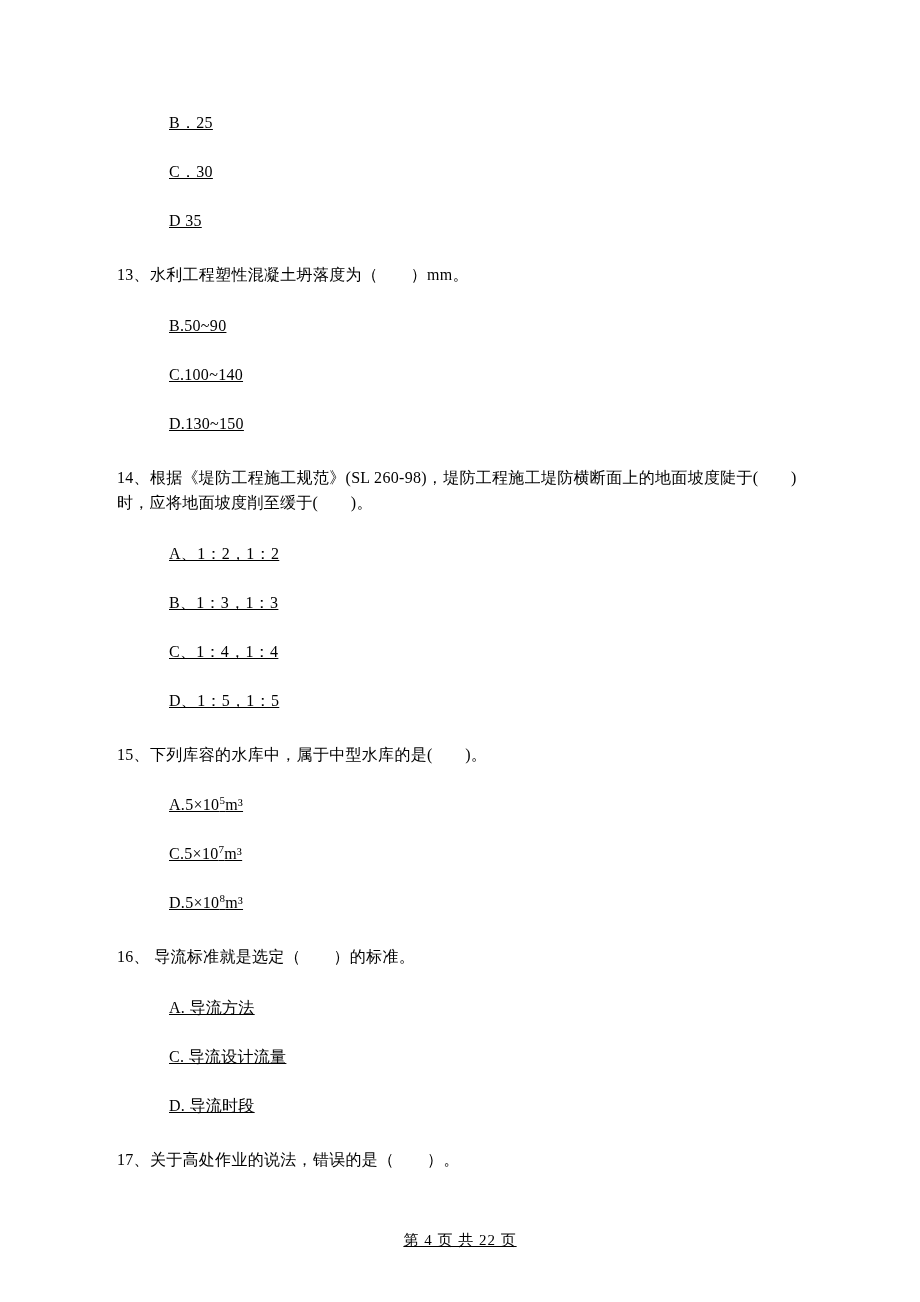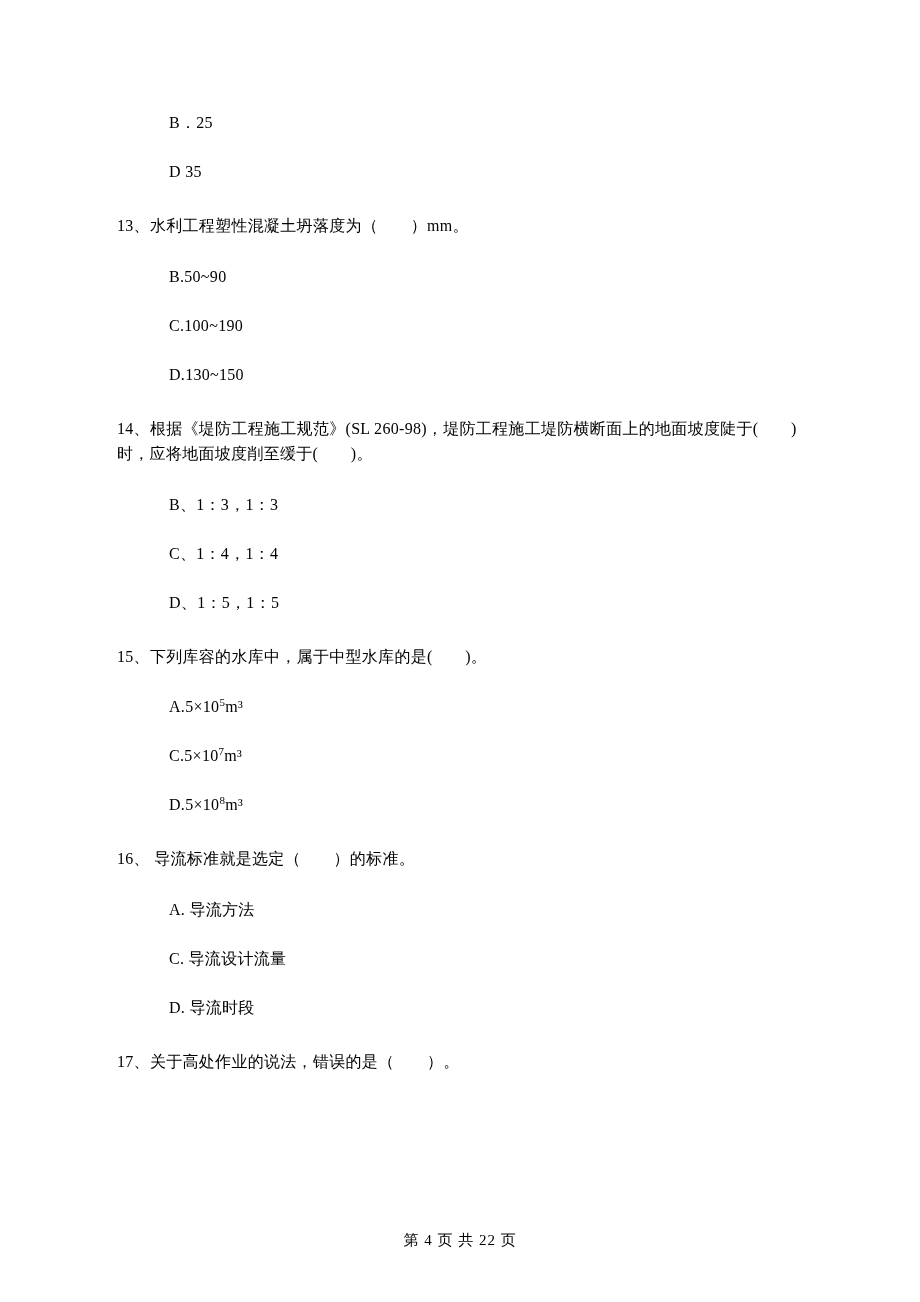--- a/index.html
+++ b/index.html
@@ -19,20 +19,21 @@
     .page {
       padding: 115px 117px 0 117px;
     }
     .option-block {
       padding-left: 52px;
       line-height: 1;
     }
     .option {
       margin-bottom: 33px;
       letter-spacing: 0.3px;
+      text-decoration: underline;
     }
     .question {
       margin-bottom: 30px;
       line-height: 1.6;
       letter-spacing: 0.3px;
       margin-top: 28px;
     }
     .question-group {
       margin-bottom: 0;
     }
@@ -42,45 +43,48 @@
       line-height: 0;
     }
     .footer {
       position: absolute;
       bottom: 52px;
       left: 0;
       right: 0;
       text-align: center;
       font-size: 15px;
       letter-spacing: 1px;
+      text-decoration: underline;
     }
   </style>
 </head>
 <body>
 
 <div class="page">
   <div class="question-group">
     <div class="option-block">
       <div class="option">B．25</div>
+      <div class="option">C．30</div>
       <div class="option">D   35</div>
     </div>
   </div>
 
   <div class="question-group">
     <div class="question">13、水利工程塑性混凝土坍落度为（　　）mm。</div>
     <div class="option-block">
       <div class="option">B.50~90</div>
-      <div class="option">C.100~190</div>
+      <div class="option">C.100~140</div>
       <div class="option">D.130~150</div>
     </div>
   </div>
 
   <div class="question-group">
     <div class="question">14、根据《堤防工程施工规范》(SL 260-98)，堤防工程施工堤防横断面上的地面坡度陡于(　　)时，应将地面坡度削至缓于(　　)。</div>
     <div class="option-block">
+      <div class="option">A、1：2，1：2</div>
       <div class="option">B、1：3，1：3</div>
       <div class="option">C、1：4，1：4</div>
       <div class="option">D、1：5，1：5</div>
     </div>
   </div>
 
   <div class="question-group">
     <div class="question">15、下列库容的水库中，属于中型水库的是(　　)。</div>
     <div class="option-block">
       <div class="option"><span>A.5×10</span><sup>5</sup><span>m³</span></div>

